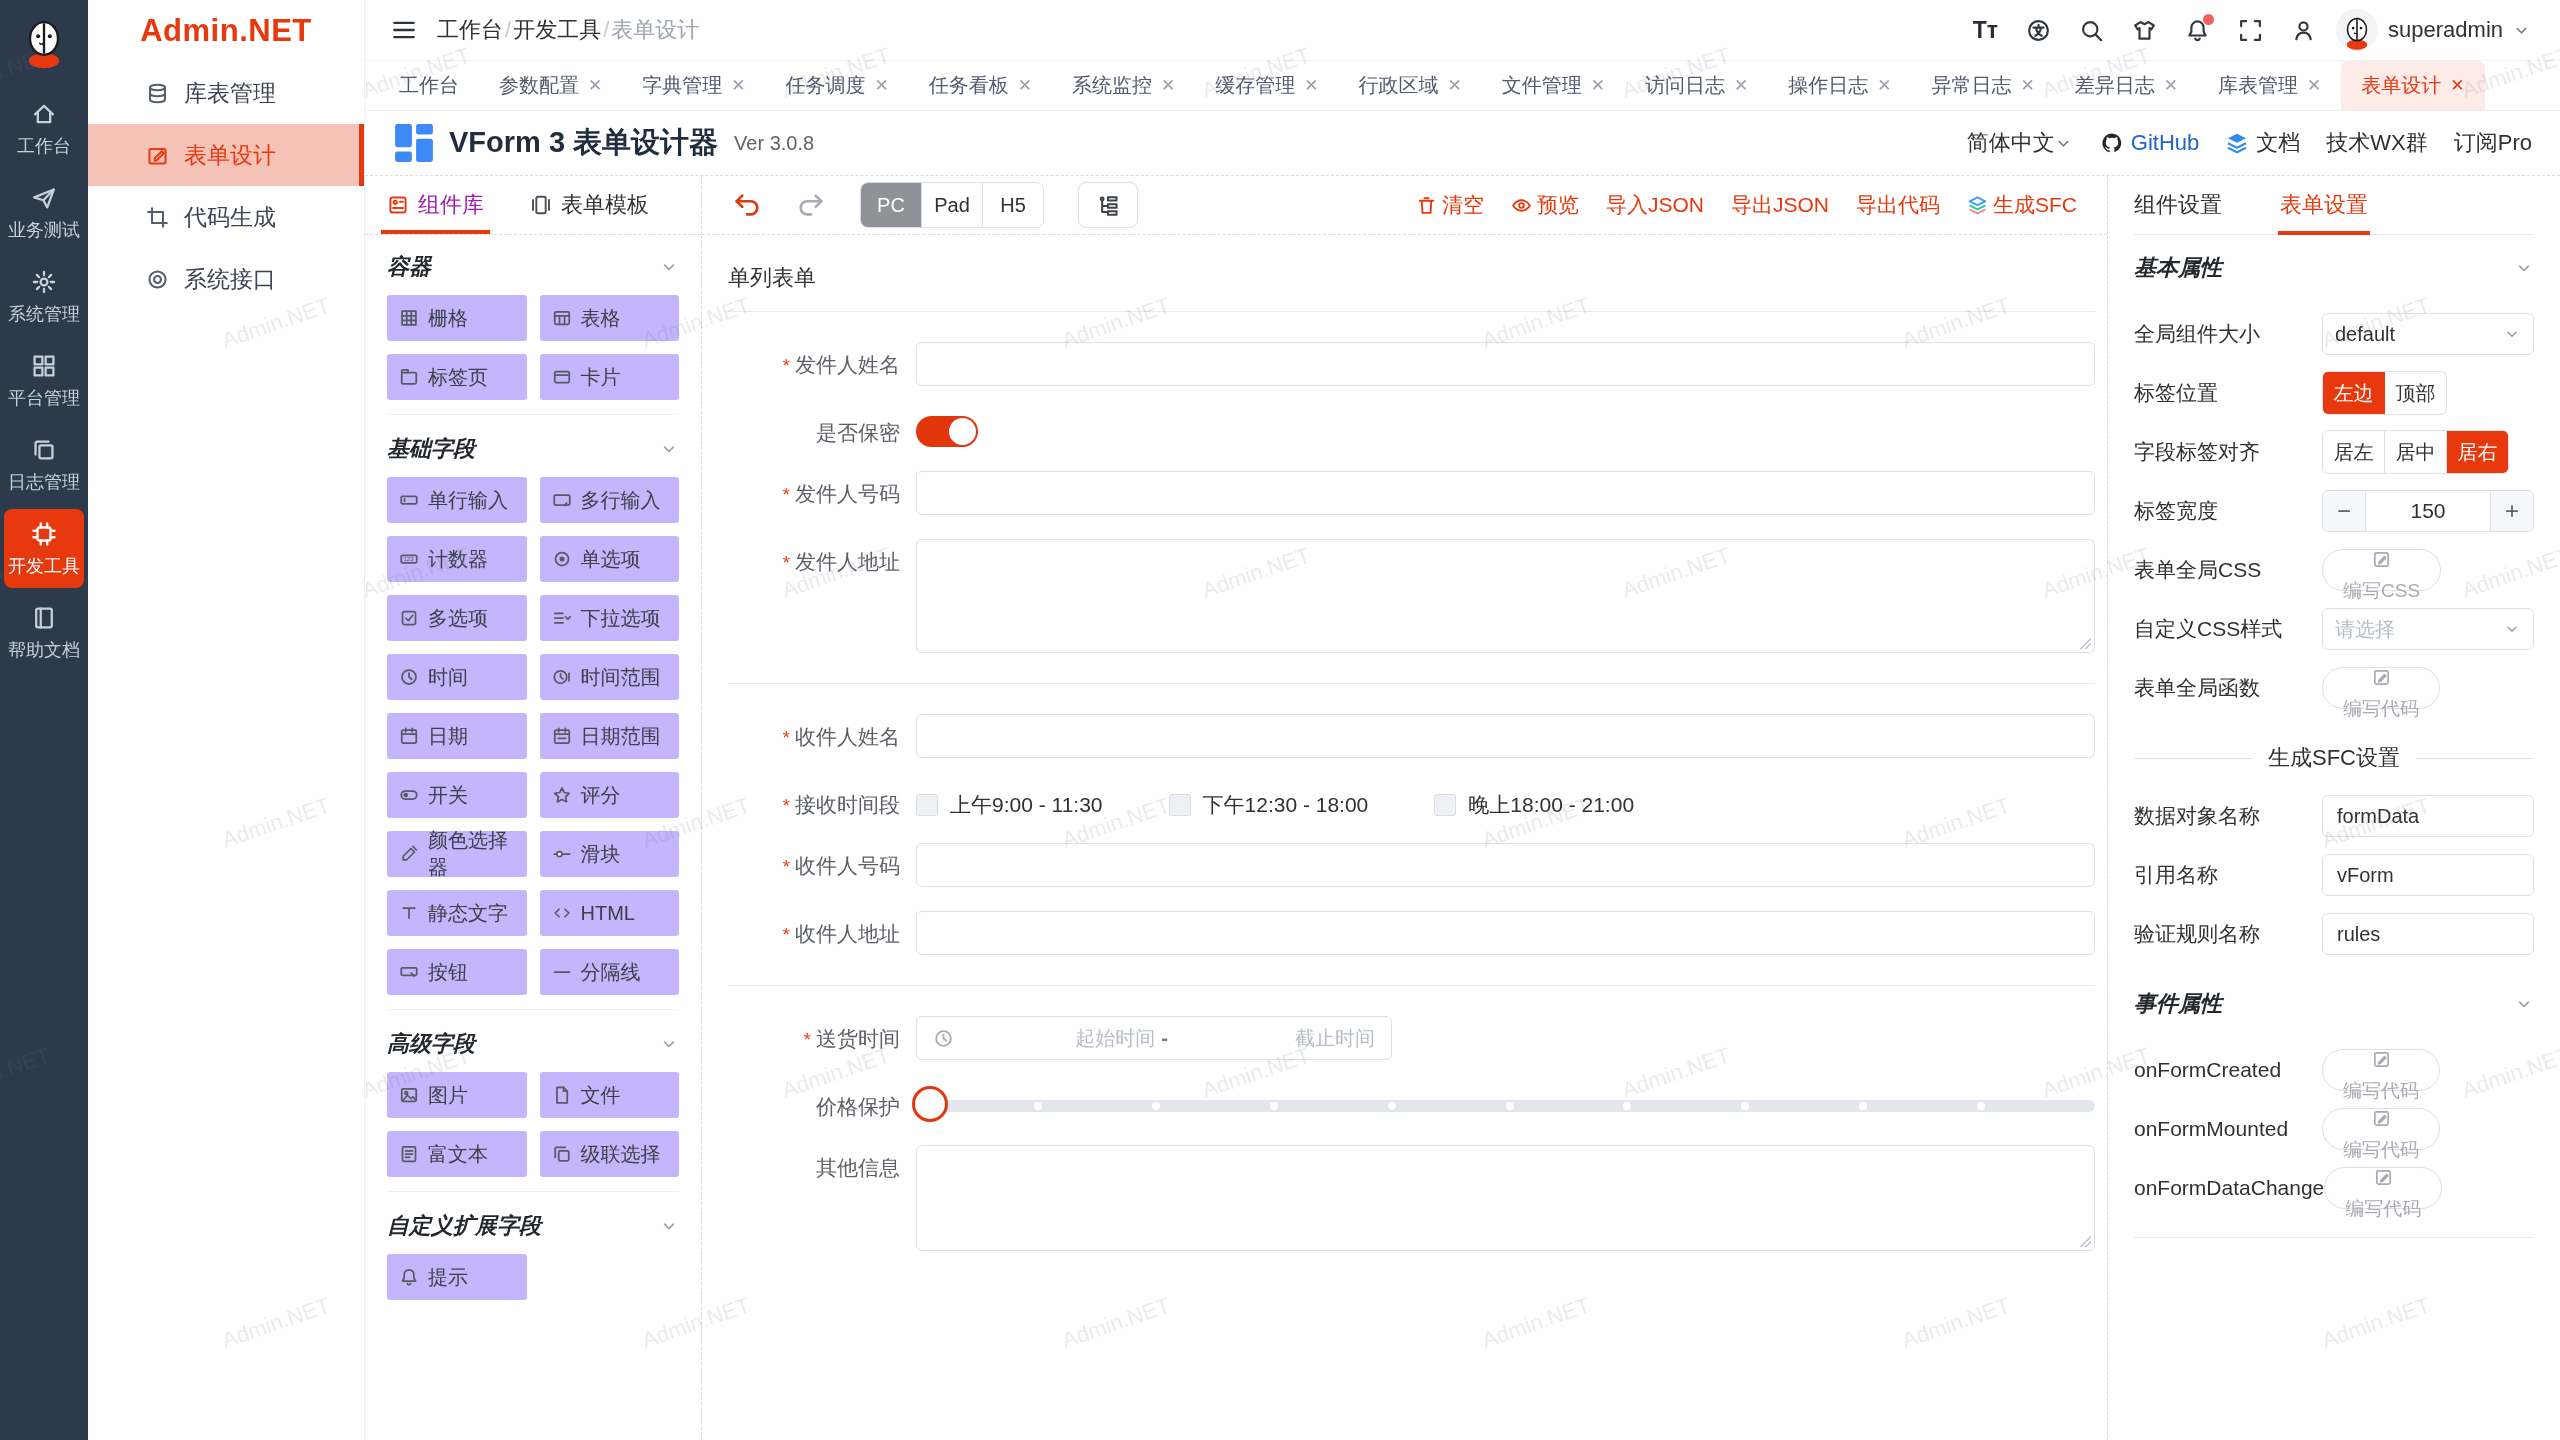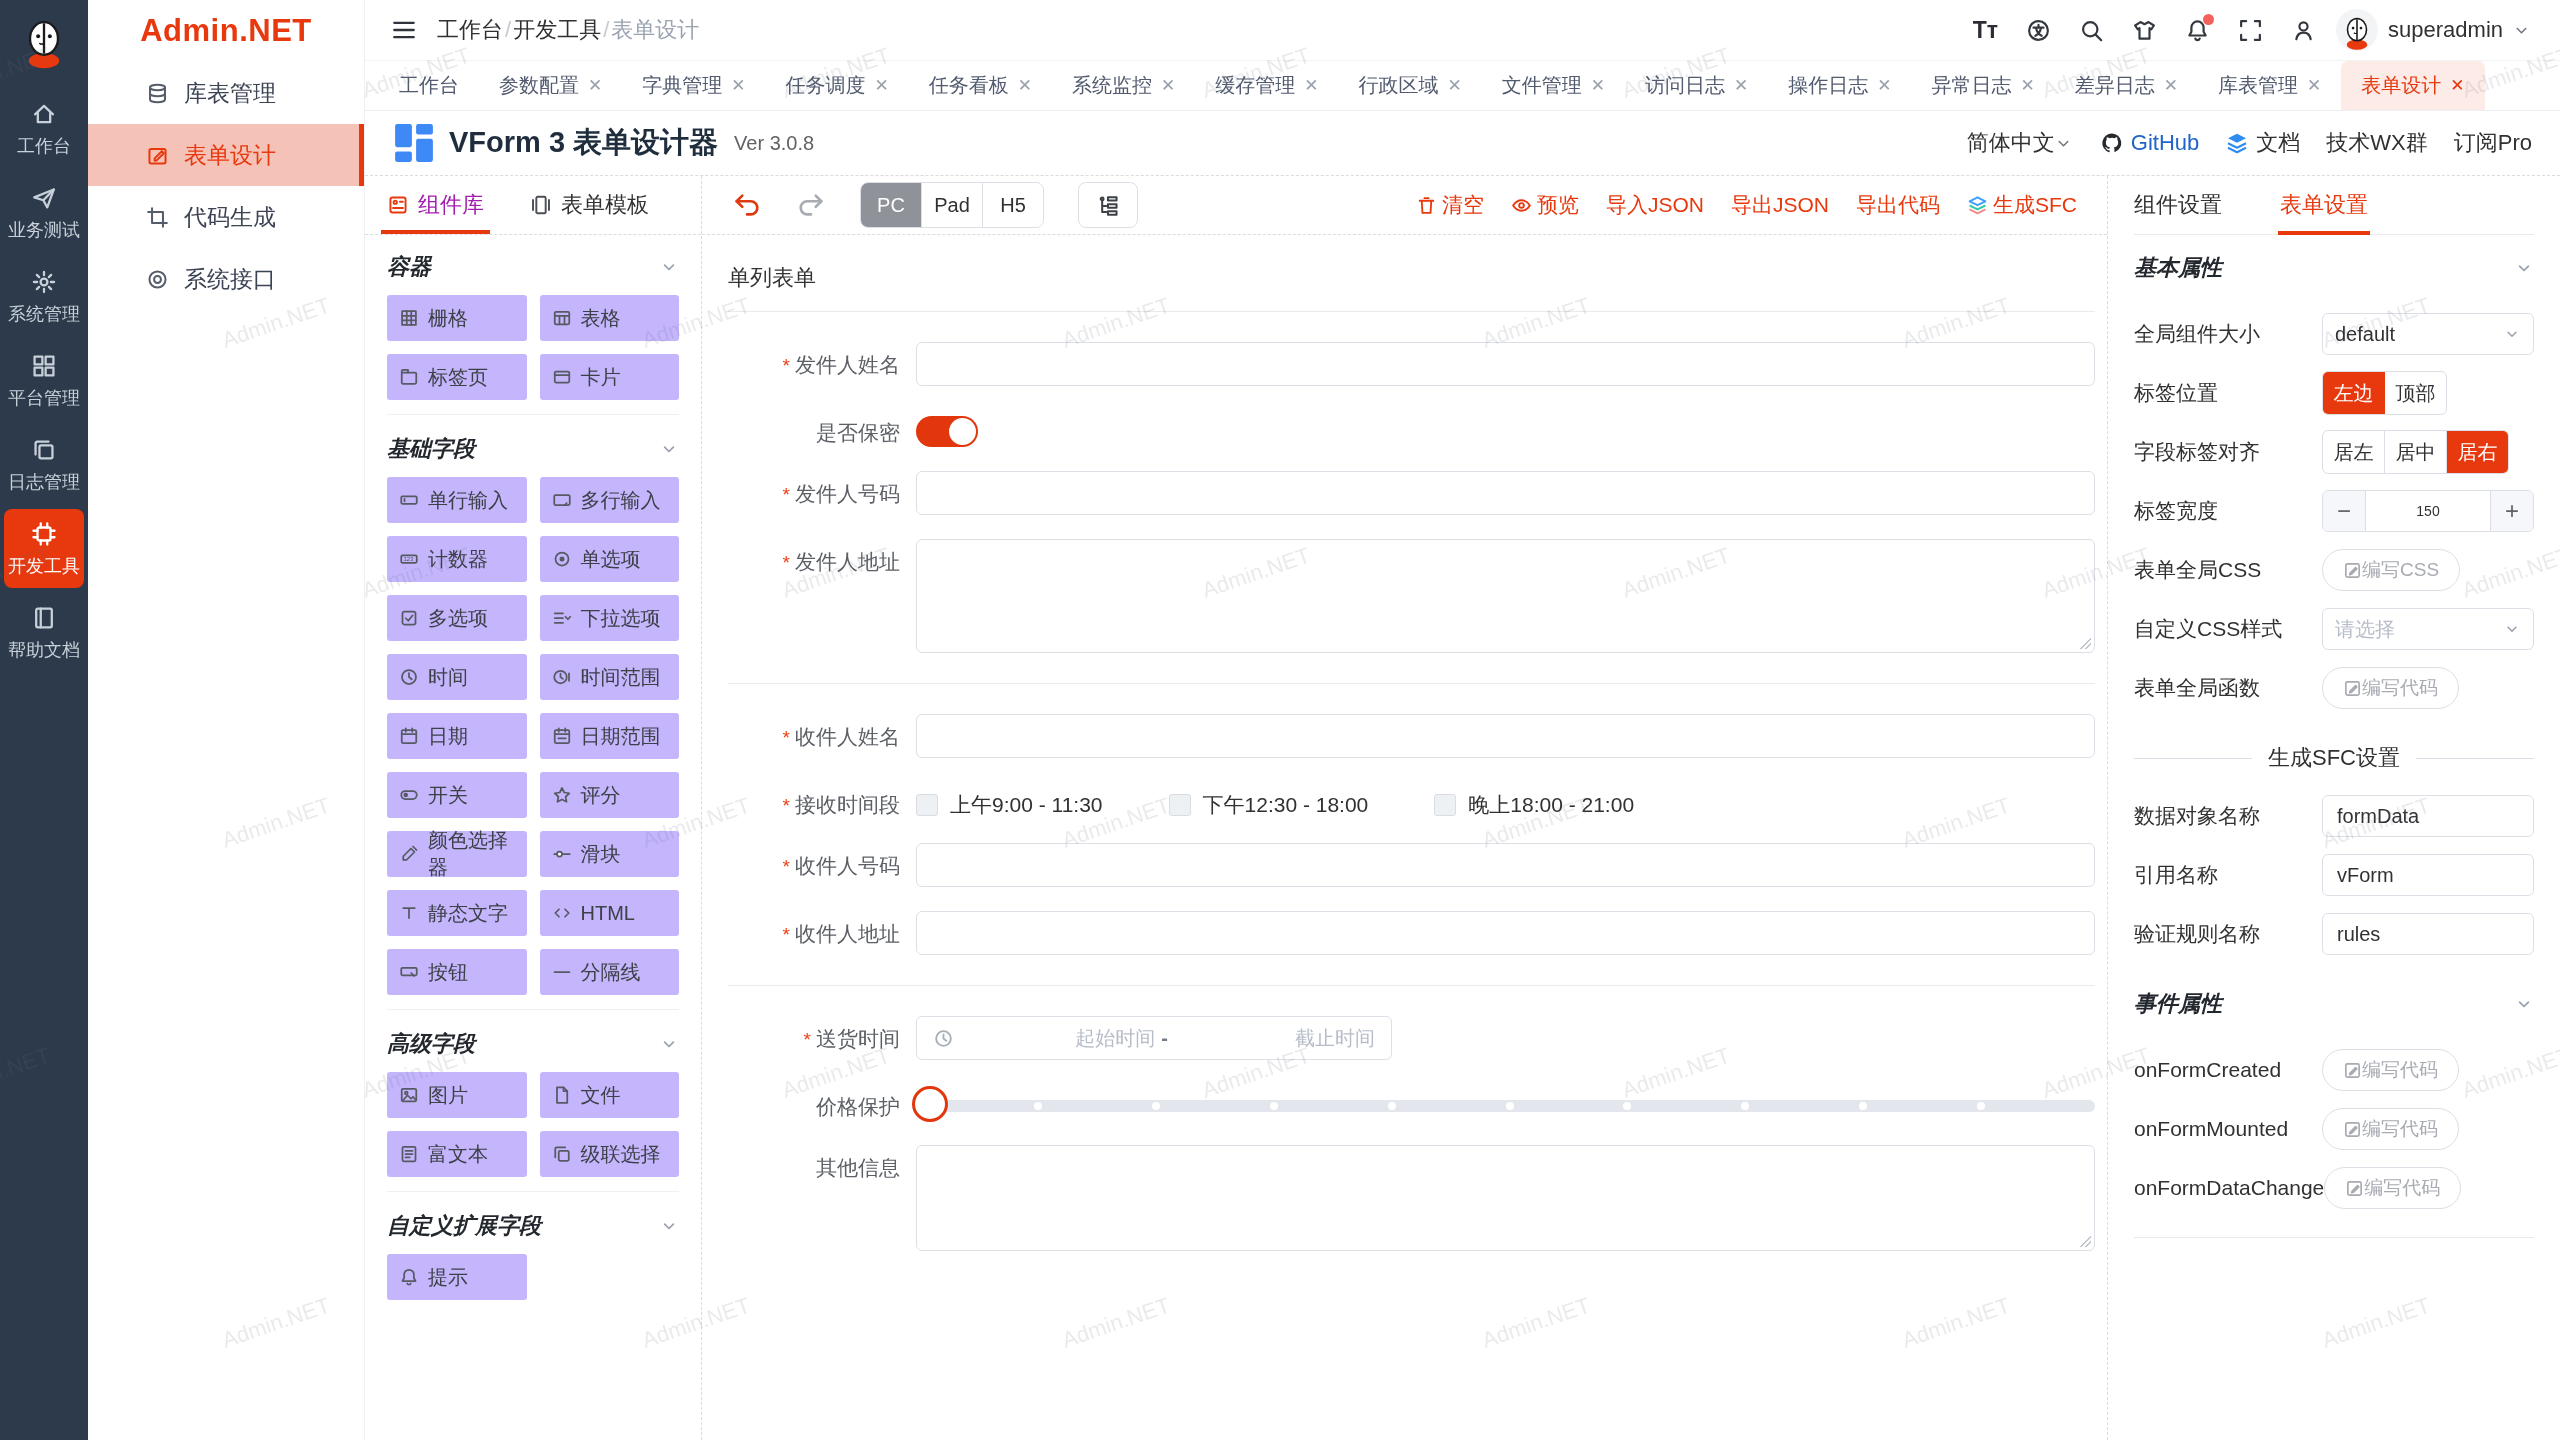--- a/index.html
+++ b/index.html
@@ -139,23 +139,23 @@
   .p-seg{display:flex;height:42px;border:1px solid #dcdfe6;border-radius:6px;overflow:hidden;background:#fff;}
   .p-seg .seg{width:61px;display:flex;align-items:center;justify-content:center;font-size:20px;color:#303133;
               border-right:1px solid #dcdfe6;cursor:pointer;}
   .p-seg .seg:last-child{border-right:none;}
   .p-seg .seg.active{background:#e8380d;border-color:#e8380d;color:#fff;}
   .p-stepper{width:100%;height:42px;border:1px solid #dcdfe6;border-radius:6px;display:flex;overflow:hidden;box-sizing:border-box;background:#fff;}
   .p-stepper .step{width:42px;background:#f5f7fa;display:flex;align-items:center;justify-content:center;
                    font-size:24px;color:#606266;cursor:pointer;}
   .p-stepper .step.minus{border-right:1px solid #dcdfe6;}
   .p-stepper .step.plus{border-left:1px solid #dcdfe6;}
-  .p-stepper .num{flex:1;display:flex;align-items:center;justify-content:center;font-size:14px;color:#303133;}
-  .p-pill{display:inline-flex;align-items:center;height:40px;padding:0 20px;border:1px solid #dcdfe6;
-          border-radius:21px;color:#a8abb2;font-size:19px;background:#fff;cursor:pointer;white-space:nowrap;}
+  .p-stepper .num{flex:1;display:flex;align-items:center;justify-content:center;font-size:21px;color:#303133;}
+  .p-pill{display:inline-flex;align-items:center;gap:9px;height:40px;padding:0 20px;border:1px solid #dcdfe6;
+          border-radius:21px;color:#a8abb2;font-size:19px;background:#fff;cursor:pointer;white-space:nowrap;flex-direction:column;}
   .p-pill .icon{width:19px;height:19px;}
   .p-input{width:100%;height:42px;border:1px solid #dcdfe6;border-radius:6px;display:flex;align-items:center;
            padding:0 14px;font-size:20px;color:#303133;background:#fff;box-sizing:border-box;}
   .sfc-divider{display:flex;align-items:center;gap:16px;margin:18px 0 6px;}
   .sfc-divider .line{flex:1;height:1px;background:#dcdfe6;}
   .sfc-divider .txt{font-size:22px;color:#303133;}
   #p-events{border-bottom:1px solid #e8eaec;padding-bottom:12px;}
   
   #wm{position:absolute;inset:0;pointer-events:none;z-index:60;overflow:hidden;}
   .wm{position:absolute;font-size:22px;color:rgba(105,115,130,0.15);transform:rotate(-19deg);white-space:nowrap;}

